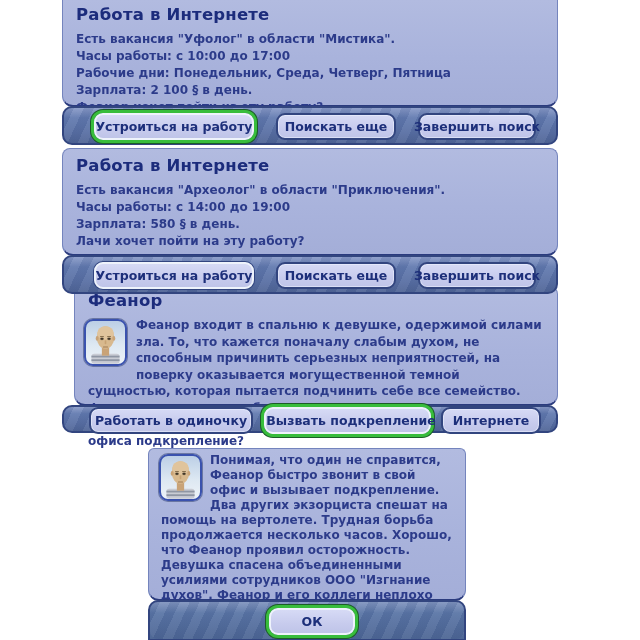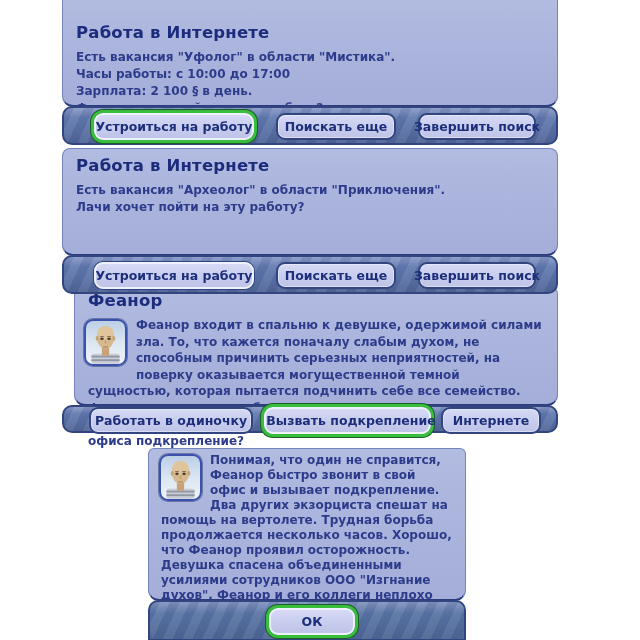--- a/index.html
+++ b/index.html
@@ -11,21 +11,21 @@
   .panel{position:relative;}
   .p1,.p2{z-index:2;}
   .p3{z-index:1;margin-top:-8px;}
   .p1{margin-bottom:3px;}
 
   .msg{
     position:relative;box-sizing:border-box;
     background:linear-gradient(180deg,#b2bbe0 0%,#a9b3dc 55%,#a4aed8 100%);
     border:1px solid #7484bd;border-bottom:2px solid #2b3b7e;
     border-radius:8px 8px 11px 11px;
-    padding:21px 12px 0 13px;
+    padding:3px 12px 0 13px;
     color:#2c3b8a;
   }
   .p1 .msg{border-top:none;border-radius:0 0 11px 11px;height:107px;}
   .p2 .msg{height:108px;padding-top:5px;}
   .p3 .msg{height:120px;padding-top:2px;margin-left:12px;}
 
   .title{
     font-size:16.5px;font-weight:bold;color:#1c2c7c;
     letter-spacing:.2px;margin:2px 0 7px 0;
   }
@@ -92,34 +92,37 @@
 <body>
 
 <div class="canvas">
   <div class="stack">
 
     <div class="panel p1">
       <div class="msg">
         <div class="title">Работа в Интернете</div>
         <div class="line">Есть вакансия "Уфолог" в области "Мистика".</div>
         <div class="line">Часы работы: с 10:00 до 17:00</div>
+        <div class="line">Рабочие дни: Понедельник, Среда, Четверг, Пятница</div>
         <div class="line">Зарплата: 2 100 § в день.</div>
         <div class="line">Феанор хочет пойти на эту работу?</div>
       </div>
       <div class="strip">
         <button class="btn green w1">Устроиться на работу</button>
         <button class="btn w2">Поискать еще</button>
         <button class="btn w3">Завершить поиск</button>
       </div>
     </div>
 
     <div class="panel p2">
       <div class="msg">
         <div class="title">Работа в Интернете</div>
         <div class="line">Есть вакансия "Археолог" в области "Приключения".</div>
+        <div class="line">Часы работы: с 14:00 до 19:00</div>
+        <div class="line">Зарплата: 580 § в день.</div>
         <div class="line">Лачи хочет пойти на эту работу?</div>
       </div>
       <div class="strip">
         <button class="btn focus w1">Устроиться на работу</button>
         <button class="btn w2">Поискать еще</button>
         <button class="btn w3">Завершить поиск</button>
       </div>
     </div>
 
     <div class="panel p3">

